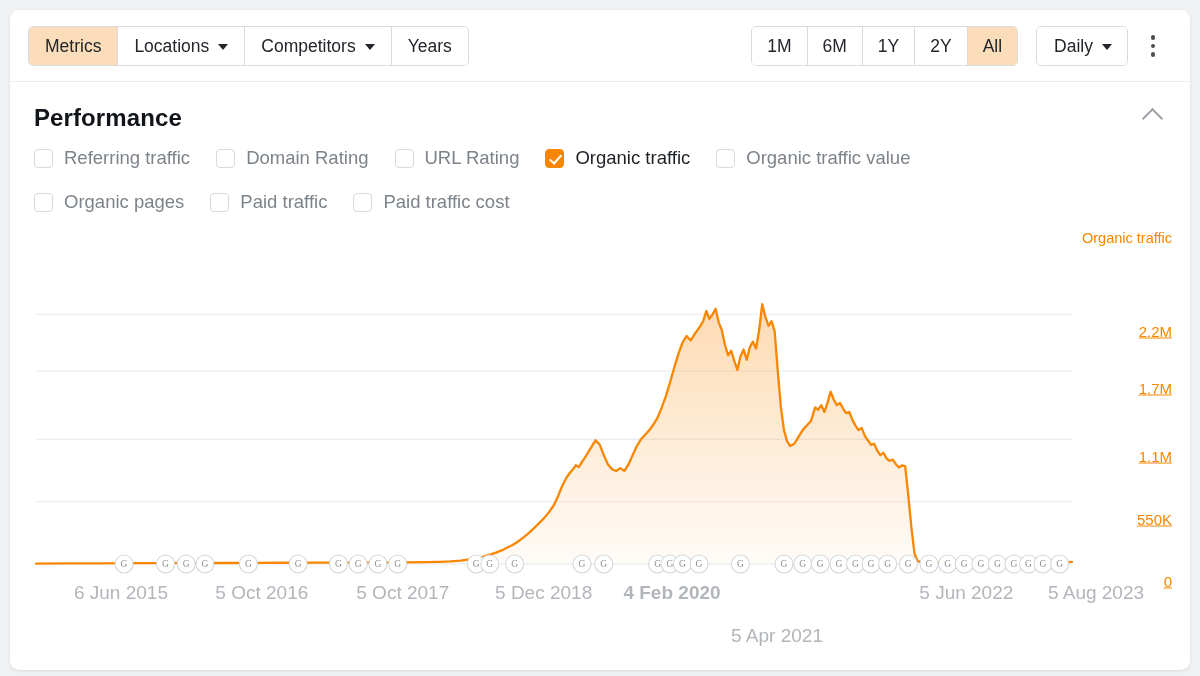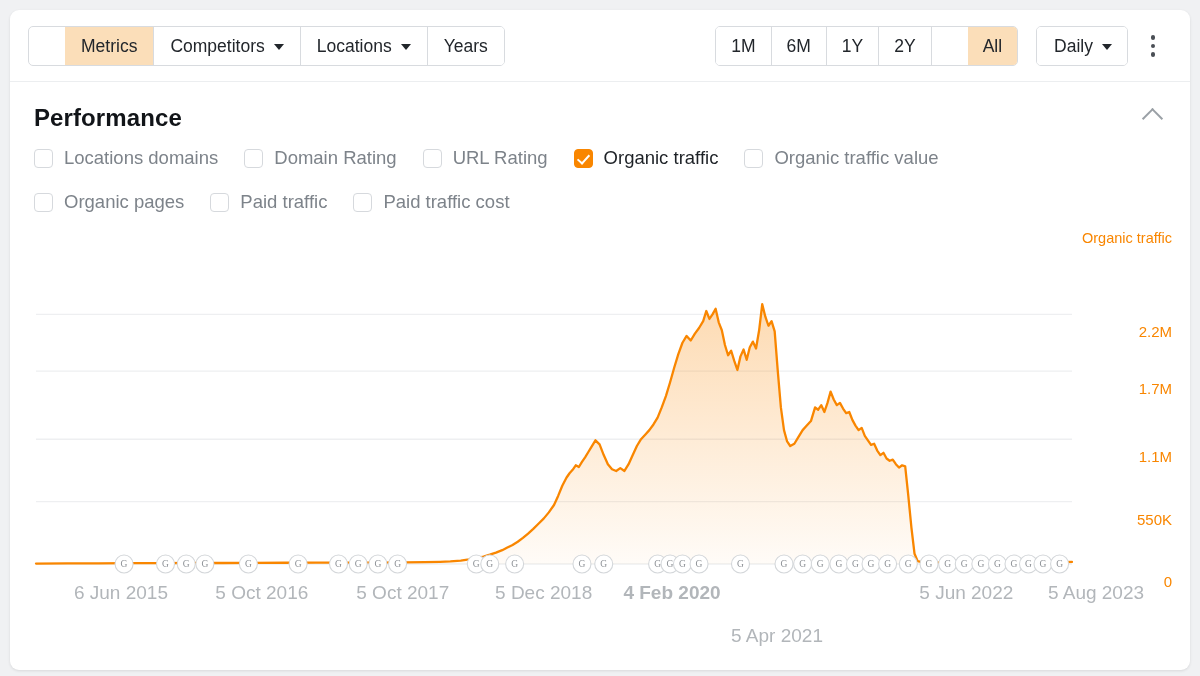--- a/index.html
+++ b/index.html
@@ -41,21 +41,21 @@
     padding: 0 16px;
     height: 100%;
     font-size: 17.5px;
     color: #22262b;
     background: #fff;
     border-right: 1px solid #d8dbdf;
     cursor: pointer;
     white-space: nowrap;
   }
   .seg-btn:last-child { border-right: none; }
-  .seg-btn.active { background: #fbdeb9; margin-left: 36px; }
+  .seg-btn.active { background: #fbdeb9; }
   .caret {
     width: 0; height: 0;
     border-left: 5.5px solid transparent;
     border-right: 5.5px solid transparent;
     border-top: 6.5px solid #22262b;
     margin-top: 2px;
   }
 
   .seg-right { position: absolute; right: 62px; top: 16px; display: flex; align-items: center; gap: 18px; }
   .seg-range .seg-btn { padding: 0 15px; font-size: 17.5px; }
@@ -130,20 +130,21 @@
   }
   .plot { position: absolute; left: 26px; top: 22px; right: 118px; height: 312px; }
   svg.chartsvg { display: block; width: 100%; height: 100%; overflow: visible; }
 
   .ylabels { position: absolute; right: 18px; top: 22px; width: 96px; height: 312px; }
   .ylab {
     position: absolute; right: 0;
     font-size: 15px; color: #f98600;
     transform: translateY(50%);
     text-align: right;
+    text-decoration: underline;
   }
   .xlabels { position: absolute; left: 0; right: 0; top: 352px; height: 26px; }
   .xlab {
     position: absolute;
     font-size: 19px; color: #b2b6ba;
     transform: translateX(-50%);
     white-space: nowrap;
   }
 
   .gmark { cursor: pointer; }
@@ -160,25 +161,25 @@
 <div class="page">
   <div class="card">
 
     <div class="toolbar">
       <div class="seg-left">
         <div class="seg" id="left-tabs">
             <div class="seg-btn active">
               <span>Metrics</span>
             </div>
             <div class="seg-btn">
-              <span>Competitors</span>
+              <span>Locations</span>
               <span class="caret"></span>
             </div>
             <div class="seg-btn">
-              <span>Locations</span>
+              <span>Competitors</span>
               <span class="caret"></span>
             </div>
             <div class="seg-btn">
               <span>Years</span>
             </div>
           </div>
       </div>
 
       <div class="seg-right">
         <div class="seg seg-range" id="range-tabs">
@@ -205,21 +206,21 @@
 
     <div class="perf-head">
       <div class="perf-title">Performance</div>
       <div class="chevron-up"></div>
     </div>
 
     <div class="cb-rows">
       <div class="cb-row" id="cb-row-1">
           <div class="cb-item">
             <span class="box"></span>
-            <span class="cb-label">Locations domains</span>
+            <span class="cb-label">Referring traffic</span>
           </div>
           <div class="cb-item">
             <span class="box"></span>
             <span class="cb-label">Domain Rating</span>
           </div>
           <div class="cb-item">
             <span class="box"></span>
             <span class="cb-label">URL Rating</span>
           </div>
           <div class="cb-item checked">

